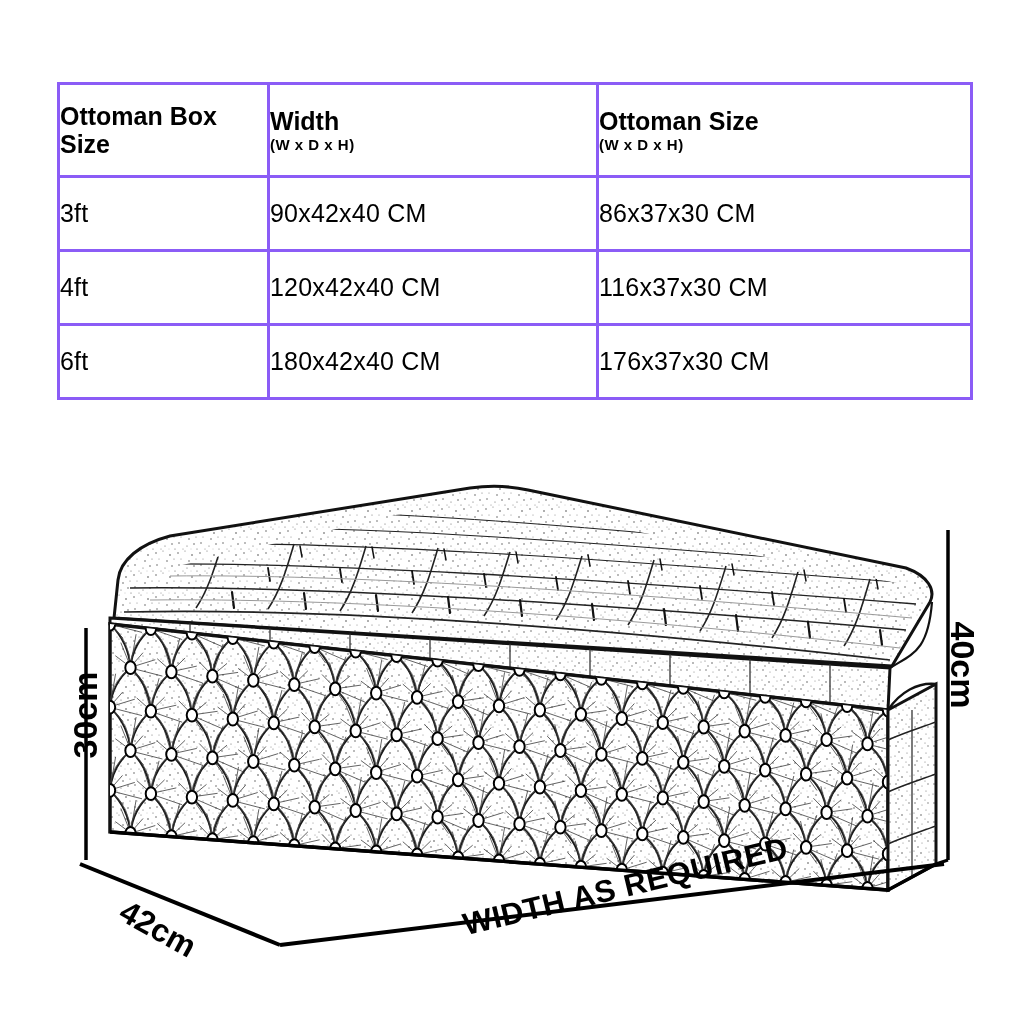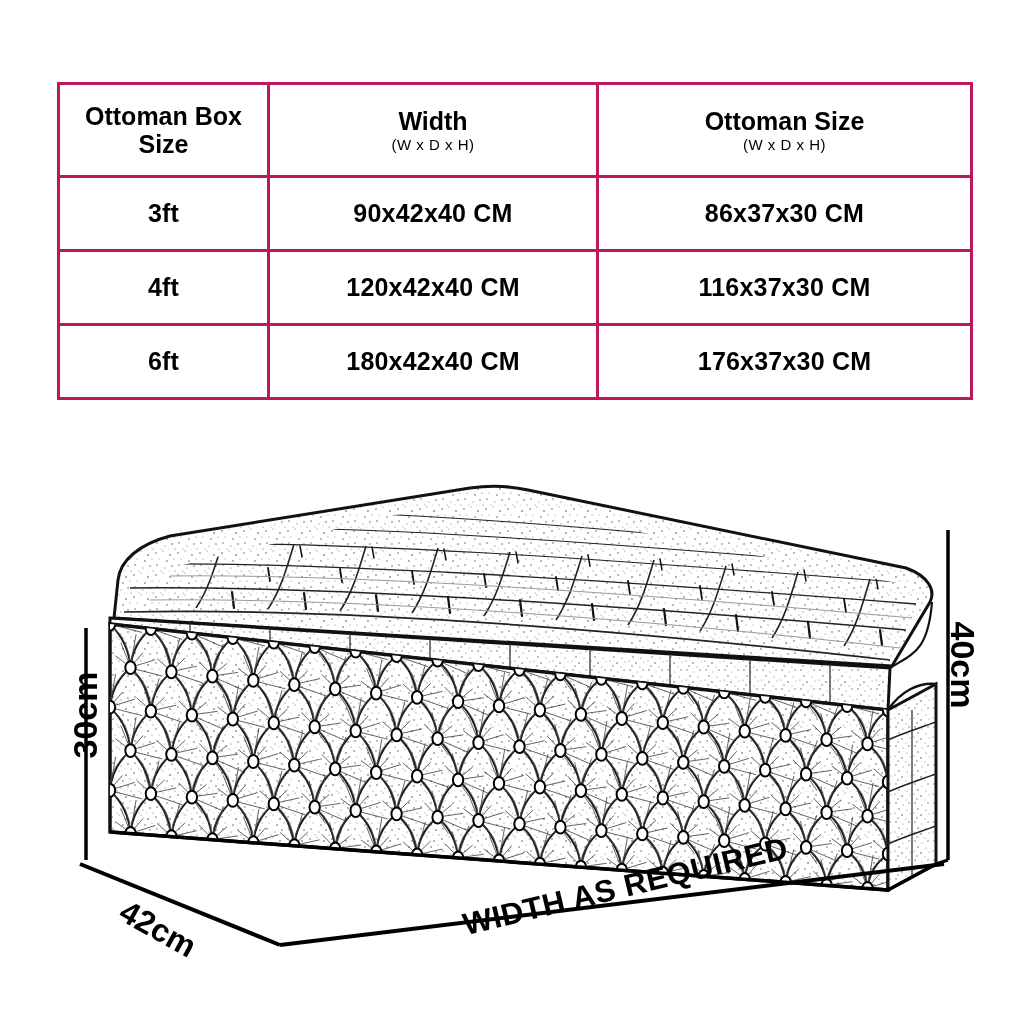--- a/index.html
+++ b/index.html
@@ -34,44 +34,44 @@
   }
   table.size-table {
     width: 913px;
     height: 318px;
     border-collapse: collapse;
     table-layout: fixed;
     background: #fff;
   }
   table.size-table td,
   table.size-table th {
-    border: 3px solid #be185d;
-    text-align: center;
+    border: 3px solid #8b5cf6;
+    text-align: left;
     vertical-align: middle;
     padding: 0;
     font-weight: 700;
     color: #000;
   }
   table.size-table thead th {
     height: 90px;
     font-size: 25px;
     line-height: 1.12;
     font-weight: 700;
   }
   table.size-table thead th .sub {
     display: block;
     font-size: 15px;
-    font-weight: 400;
+    font-weight: 700;
     letter-spacing: 0.5px;
     margin-top: 2px;
   }
   table.size-table tbody td {
     height: 44px;
     font-size: 25px;
-    font-weight: 700;
+    font-weight: 400;
     letter-spacing: 0.2px;
   }
   col.c1 { width: 210px; }
   col.c2 { width: 329px; }
   col.c3 { width: 374px; }
 
   
   #illustration {
     position: absolute;
     left: 0;

